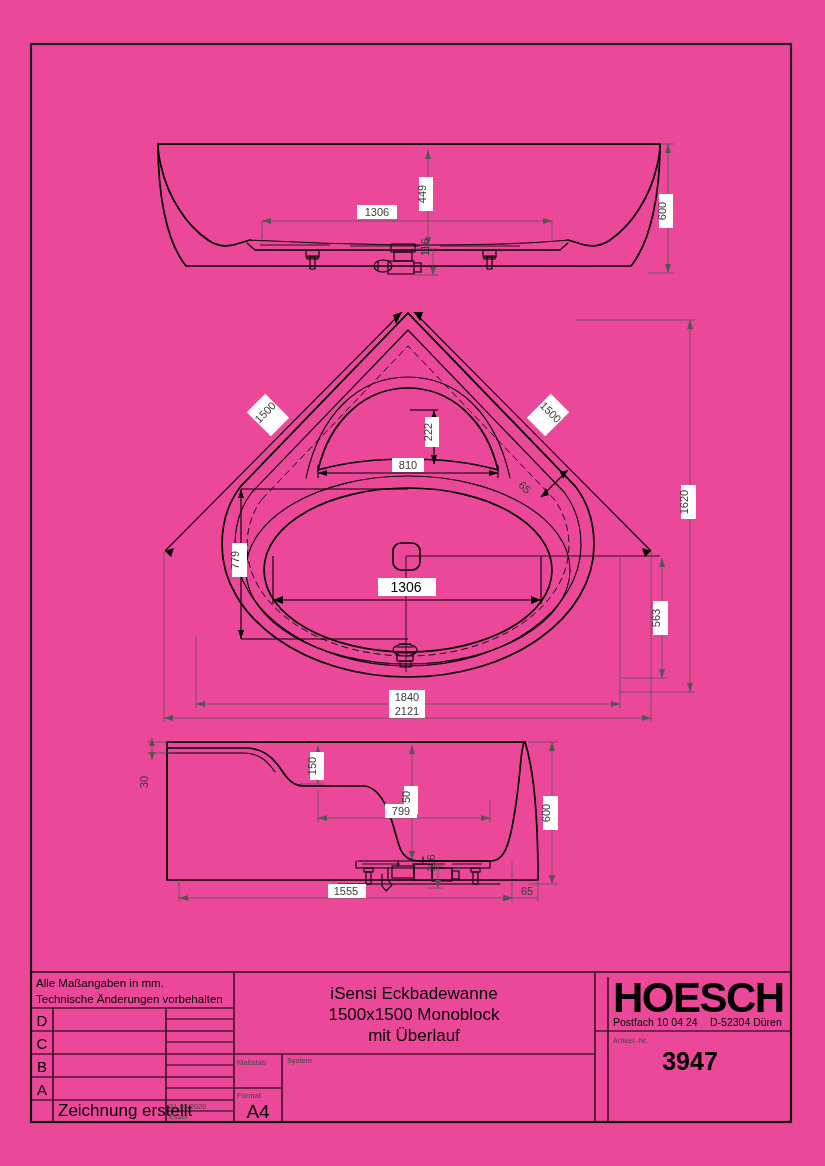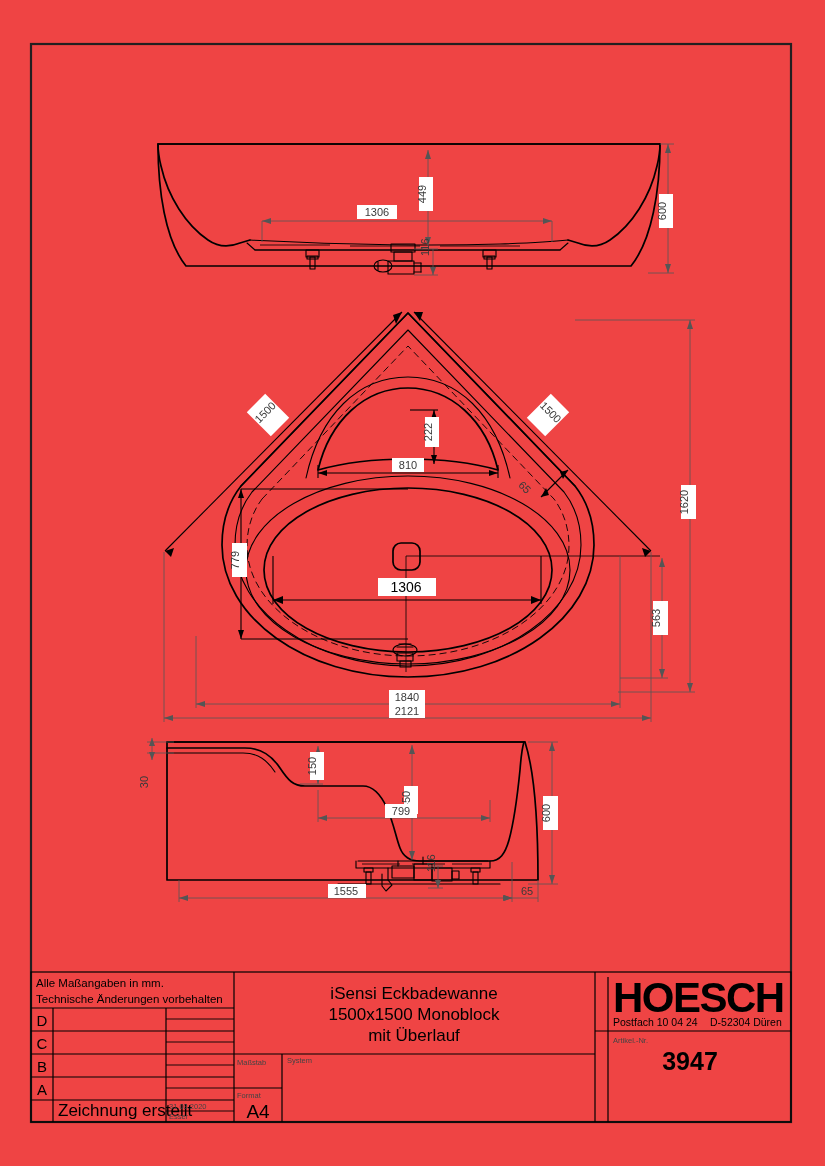--- a/index.html
+++ b/index.html
@@ -1,17 +1,17 @@
 <!DOCTYPE html>
 <html><head>
 <meta charset="utf-8">
 <style>
   html,body{margin:0;padding:0;background:#ffffff;}
   body{width:825px;height:1166px;position:relative;font-family:"Liberation Sans",sans-serif;color:#000;}
-  #sheet{position:absolute;left:0;top:0;width:825px;height:1166px;background:#ef4444;}
+  #sheet{position:absolute;left:0;top:0;width:825px;height:1166px;background:#ec4899;}
   svg{display:block;}
   .frame{fill:none;stroke:#231f20;stroke-width:2.2;}
   .obj{fill:none;stroke:#000;stroke-width:1.7;stroke-linecap:round;stroke-linejoin:round;}
   .objthin{fill:none;stroke:#000;stroke-width:1.1;stroke-linecap:round;stroke-linejoin:round;}
   .hair{fill:none;stroke:#000;stroke-width:0.8;}
   .dimline{fill:none;stroke:#555;stroke-width:0.8;}
   .dimline-d{fill:none;stroke:#000;stroke-width:1.1;}
   .dash{fill:none;stroke:#000;stroke-width:0.9;stroke-dasharray:7 4;}
   .tbl{fill:none;stroke:#000;stroke-width:1.2;}
   .tblthin{fill:none;stroke:#000;stroke-width:0.9;}

